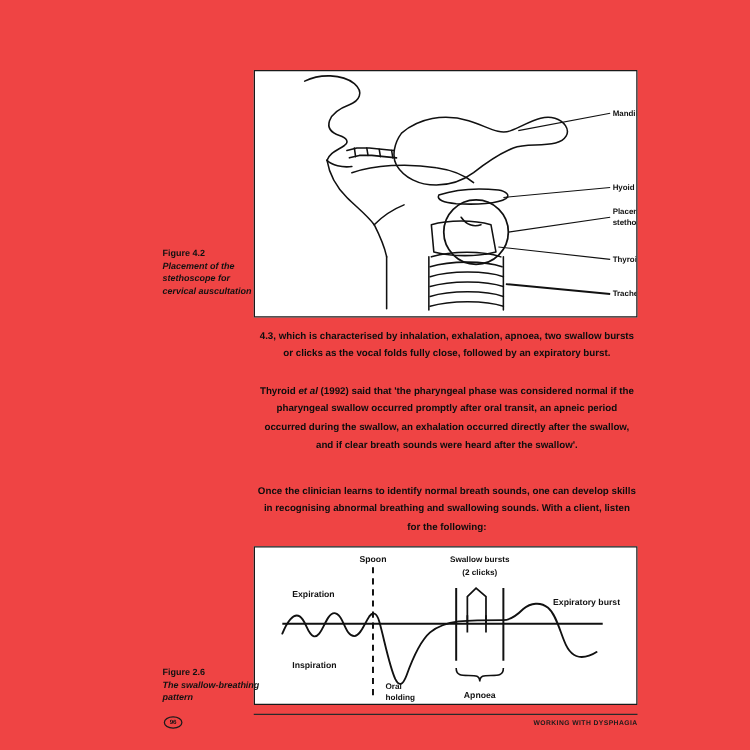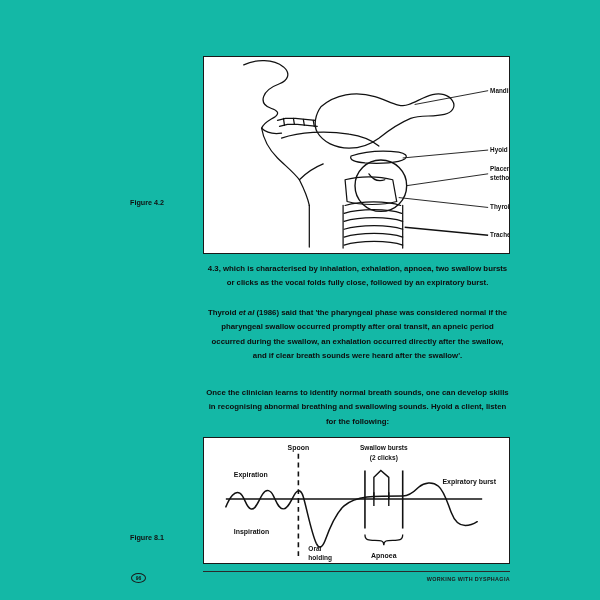--- a/index.html
+++ b/index.html
@@ -12,21 +12,21 @@
     height: 600px;
     position: relative;
     overflow: hidden;
     font-family: "Liberation Sans", sans-serif;
     color: #111111;
   }
 
   .page {
     position: absolute;
     inset: 0;
-    background: #14b8a6;
+    background: #ef4444;
     text-decoration: underline;
   }
 
   
   .fig-box-2 {
     position: absolute;
     left: 203px;
     top: 56px;
     width: 307px;
     height: 198px;
@@ -189,27 +189,28 @@
       <text class="anat-label" x="288" y="96">Hyoid bone</text>
       <text class="anat-label" x="288" y="115">Placement of</text>
       <text class="anat-label" x="288" y="124">stethoscope</text>
       <text class="anat-label" x="288" y="154">Thyroid cartilage</text>
       <text class="anat-label" x="288" y="182">Tracheal rings</text>
     </svg>
   </div>
 
   <div class="caption caption-2">
     <span class="cap-title">Figure 4.2</span>
+    <span class="cap-body">Placement of the stethoscope for cervical auscultation</span>
   </div>
 
   <div class="body-block para-1">4.3, which is characterised by inhalation, exhalation, apnoea, two swallow bursts or clicks as the vocal folds fully close, followed by an expiratory burst.</div>
 
-  <div class="body-block para-2"><span>Thyroid </span><i>et al</i><span> (1986) said that 'the pharyngeal phase was considered normal if the pharyngeal swallow occurred promptly after oral transit, an apneic period occurred during the swallow, an exhalation occurred directly after the swallow, and if clear breath sounds were heard after the swallow'.</span></div>
-
-  <div class="body-block para-3">Once the clinician learns to identify normal breath sounds, one can develop skills in recognising abnormal breathing and swallowing sounds. Hyoid a client, listen for the following:</div>
+  <div class="body-block para-2"><span>Thyroid </span><i>et al</i><span> (1992) said that 'the pharyngeal phase was considered normal if the pharyngeal swallow occurred promptly after oral transit, an apneic period occurred during the swallow, an exhalation occurred directly after the swallow, and if clear breath sounds were heard after the swallow'.</span></div>
+
+  <div class="body-block para-3">Once the clinician learns to identify normal breath sounds, one can develop skills in recognising abnormal breathing and swallowing sounds. With a client, listen for the following:</div>
 
   <div class="fig-box-3">
     <svg class="fig-svg" viewBox="0 0 307 127" preserveAspectRatio="none">
 
       <line x1="22" y1="62" x2="280" y2="62" stroke="#111111" stroke-width="1.6"></line>
 
       <line x1="95" y1="16" x2="95" y2="120" stroke="#111111" stroke-width="1.6" stroke-dasharray="5,4"></line>
 
       <line x1="162" y1="33" x2="162" y2="92" stroke="#111111" stroke-width="1.6"></line>
       <line x1="200" y1="33" x2="200" y2="92" stroke="#111111" stroke-width="1.6"></line>
@@ -253,20 +254,21 @@
       <text class="ch-label-sm" x="181" y="12" text-anchor="middle">Swallow bursts</text>
       <text class="ch-label-sm" x="181" y="22" text-anchor="middle">(2 clicks)</text>
 
       <text class="ch-label" x="181" y="122" text-anchor="middle">Apnoea</text>
 
       <text class="ch-label" x="240" y="47" text-anchor="start">Expiratory burst</text>
     </svg>
   </div>
 
   <div class="caption caption-3">
-    <span class="cap-title">Figure 8.1</span>
+    <span class="cap-title">Figure 2.6</span>
+    <span class="cap-body">The swallow-breathing pattern</span>
   </div>
 
   <div class="footer-rule"></div>
   <div class="footer-text">WORKING WITH DYSPHAGIA</div>
   <div class="page-badge">96</div>
 
 </div>
 
 </body></html>

